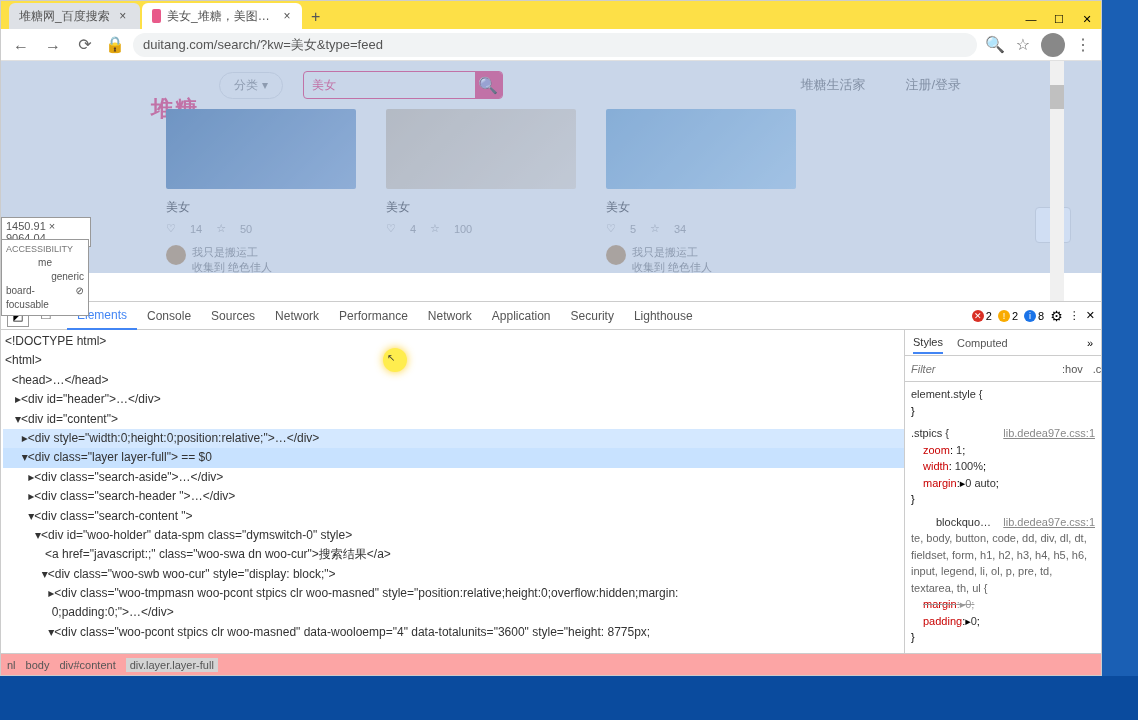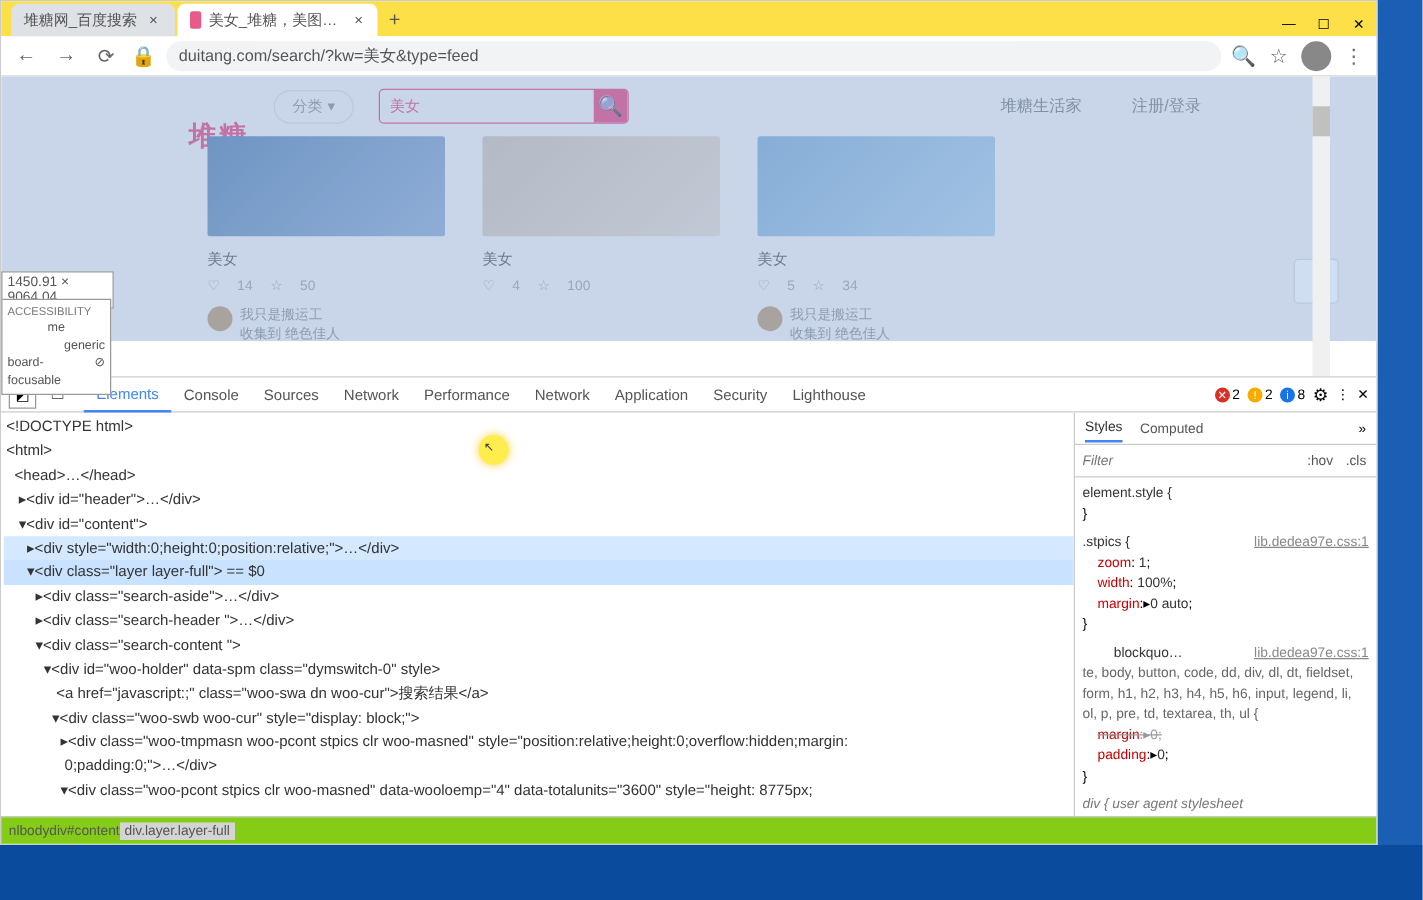--- a/index.html
+++ b/index.html
@@ -48,34 +48,34 @@
 .dt-right-icons { margin-left:auto; display:flex; align-items:center; gap:6px; font-size:11px; }
 .err-badge { display:flex; align-items:center; gap:2px; }
 .err-dot { width:12px; height:12px; border-radius:50%; display:flex; align-items:center; justify-content:center; color:#fff; font-size:9px; }
 .dt-body { flex:1; display:flex; overflow:hidden; }
 .dom-panel { flex:1; overflow:auto; font-family:Menlo,Consolas,monospace; font-size:12px; color:#333; padding:2px 0 2px 2px; position:relative; }
 .dom-line { white-space:pre; padding:1px 2px; line-height:1.45; }
 .dom-line.hl { background:#d4e8ff; }
 .dom-line.sel { background:#c8e2ff; }
 .cursor-dot { position:absolute; width:24px; height:24px; border-radius:50%; background:#ffed4e; box-shadow:0 0 8px rgba(255,200,0,0.8); display:flex; align-items:center; justify-content:center; }
 .cursor-arrow { font-size:10px; color:#333; position:absolute; top:4px; left:4px; }
-.styles-panel { width:242px; border-left:1px solid #ccc; display:flex; flex-direction:column; font-size:11px; }
+.styles-panel { width:197px; border-left:1px solid #ccc; display:flex; flex-direction:column; font-size:11px; }
 .styles-tabs { height:26px; border-bottom:1px solid #ccc; display:flex; align-items:center; padding:0 8px; gap:14px; }
 .styles-tab { padding:4px 0; color:#555; }
 .styles-tab.active { border-bottom:2px solid #4285f4; color:#333; }
 .styles-filter { height:26px; border-bottom:1px solid #ccc; display:flex; align-items:center; padding:0 6px; gap:6px; }
 .styles-filter input { flex:1; border:none; outline:none; font-size:11px; font-style:italic; color:#999; }
 .filter-btn { font-size:11px; color:#555; padding:0 2px; }
 .styles-body { flex:1; overflow:auto; font-family:Menlo,Consolas,monospace; padding:4px 6px; line-height:1.5; }
 .sel-name { color:#333; }
 .src-link { color:#888; text-decoration:underline; float:right; }
 .prop-name { color:#c80000; }
 .prop-val { color:#333; }
 .strike { text-decoration:line-through; color:#999; }
-.breadcrumb { height:22px; border-top:1px solid #ccc; display:flex; align-items:center; padding:0 6px; font-size:11px; color:#555; background:#84cc16; }
+.breadcrumb { height:22px; border-top:1px solid #ccc; display:flex; align-items:center; padding:0 6px; font-size:11px; gap:10px; color:#555; background:#fca5a5; }
 .breadcrumb span.active { background:#d4d4d4; padding:1px 4px; }
 .taskbar { position:absolute; left:0; right:0; bottom:0; height:44px; background:#0a4b9e; }
 .scrollbar-track { position:absolute; right:37px; top:60px; width:14px; height:240px; background:#f0f0f0; }
 .scrollbar-thumb { position:absolute; top:24px; width:14px; height:24px; background:#c0c0c0; }
 </style>
 </head>
 <body>
 
 <div class="taskbar"></div>
 

